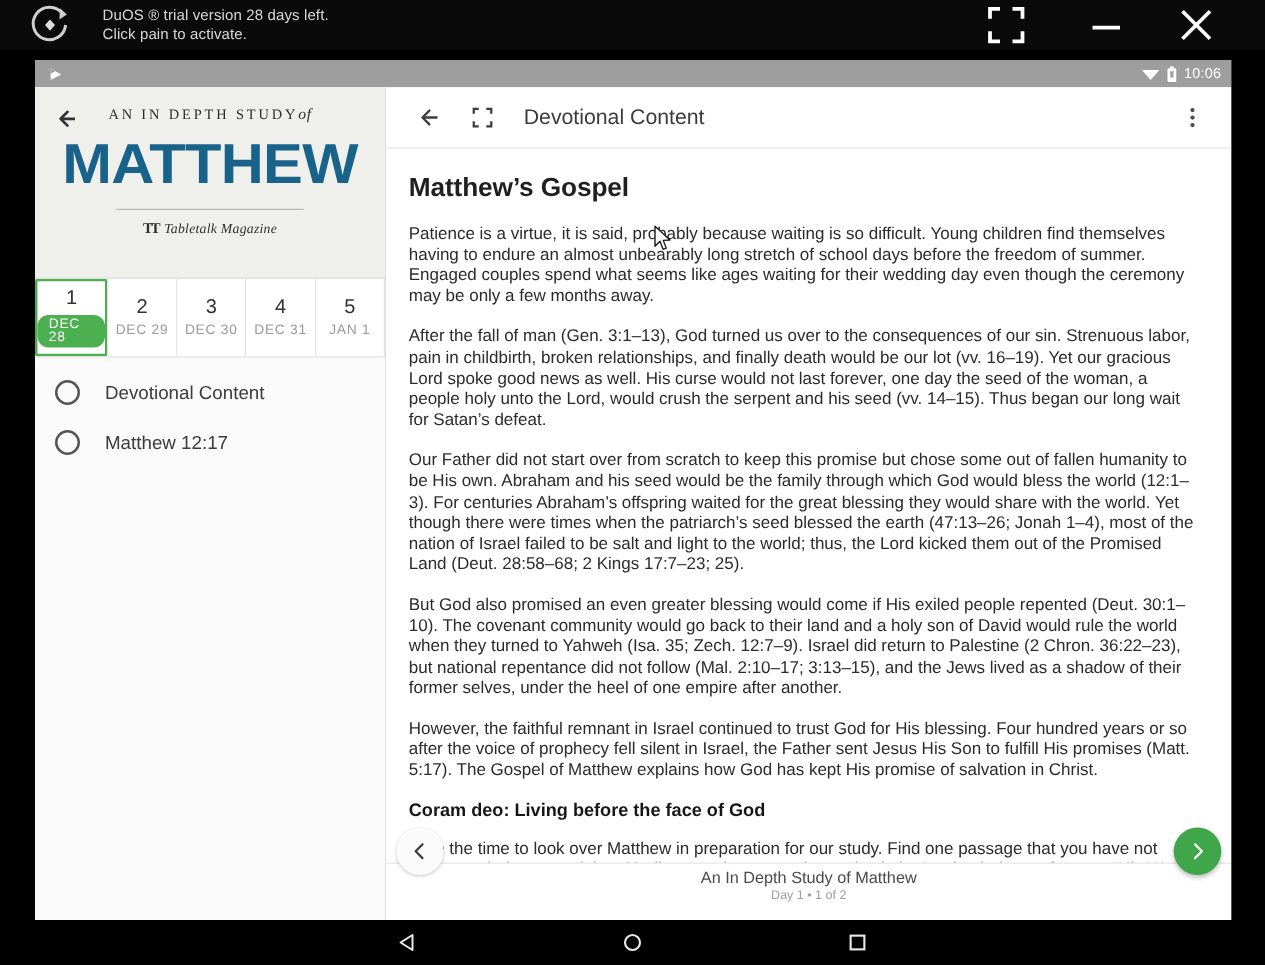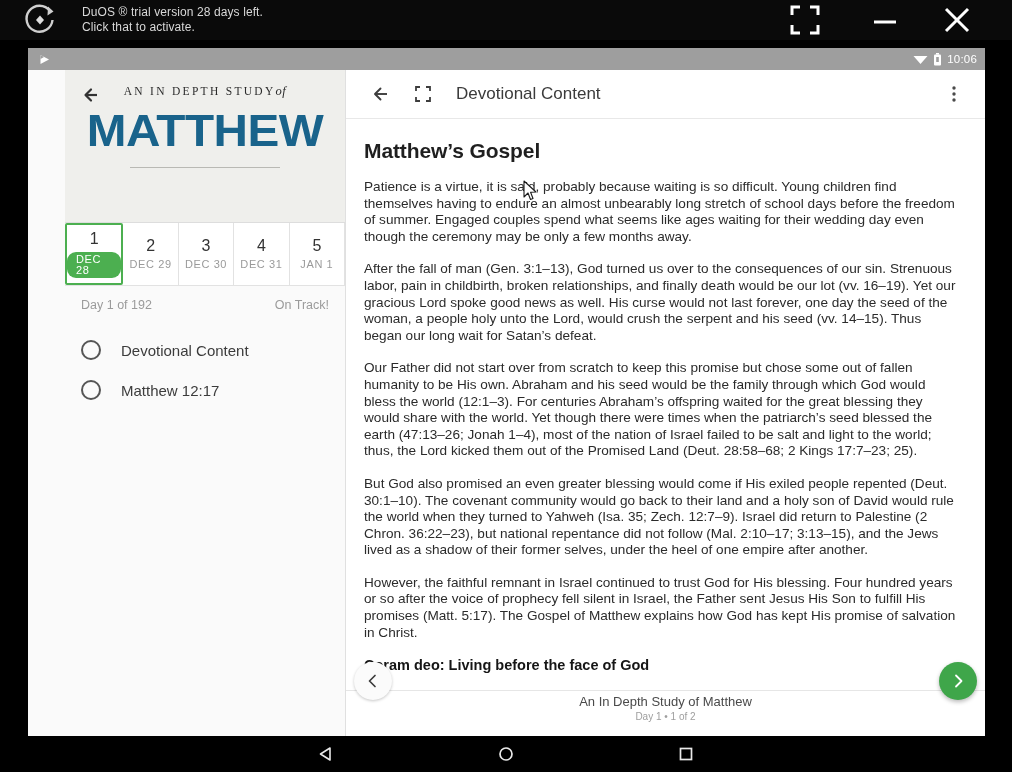--- a/index.html
+++ b/index.html
@@ -88,21 +88,20 @@
   }
 
   
   .left-pane {
     width: 280px;
     flex: 0 0 280px;
     background: #fafafa;
     border-right: 1px solid #e0e0e0;
     position: relative;
     overflow: hidden;
-    padding-left: 37px;
   }
   .cover {
     position: relative;
     height: 152px;
     background: #efefec;
     border-bottom: 1px solid #ddd;
     overflow: hidden;
   }
   .cover-back {
     position: absolute;
@@ -367,21 +366,21 @@
   <div class="emu-titlebar">
     <div class="emu-logo">
       <svg width="44" height="44" viewBox="0 0 44 44">
         <path d="M32 13 A13 13 0 1 0 34.5 22" fill="none" stroke="#cfcfcf" stroke-width="2.4"></path>
         <path d="M30 8.5 L35.5 13.5 L29.5 17.5 Z" fill="#cfcfcf"></path>
         <path d="M22 17.5 L26 22 L22 26.5 L18 22 Z" fill="#dedede"></path>
       </svg>
     </div>
     <div class="emu-trial">
       <div>DuOS ® trial version 28 days left.</div>
-      <div>Click that to activate.</div>
+      <div>Click pain to activate.</div>
     </div>
     <div class="emu-spacer"></div>
     <div class="emu-btn max">
       <svg width="34" height="34" viewBox="0 0 34 34">
         <path d="M4 12 L4 4 L12 4" fill="none" stroke="#ffffff" stroke-width="3"></path>
         <path d="M22 4 L30 4 L30 12" fill="none" stroke="#ffffff" stroke-width="3"></path>
         <path d="M30 22 L30 30 L22 30" fill="none" stroke="#ffffff" stroke-width="3"></path>
         <path d="M12 30 L4 30 L4 22" fill="none" stroke="#ffffff" stroke-width="3"></path>
       </svg>
     </div>
@@ -430,20 +429,23 @@
               <path d="M16 11 L5 11" stroke="#333" stroke-width="2.2" fill="none"></path>
               <path d="M10 5.5 L4.5 11 L10 16.5" stroke="#333" stroke-width="2.2" fill="none" stroke-linejoin="round" stroke-linecap="round"></path>
             </svg>
           </div>
           <div class="cover-inner">
             <div class="cover-kicker">
               <span>AN IN DEPTH STUDY</span><i>of</i>
             </div>
             <div class="cover-title">MATTHEW</div>
             <div class="cover-rule"></div>
+            <div class="cover-pub">
+              <span class="tt-mark">TT</span><span>Tabletalk Magazine</span>
+            </div>
           </div>
         </div>
 
         <div class="day-tabs">
           <div class="day-tab active">
             <div class="day-num">1</div>
             <div class="day-date">DEC 28</div>
           </div>
           <div class="day-tab">
             <div class="day-num">2</div>
@@ -456,24 +458,20 @@
           <div class="day-tab">
             <div class="day-num">4</div>
             <div class="day-date">DEC 31</div>
           </div>
           <div class="day-tab">
             <div class="day-num">5</div>
             <div class="day-date">JAN 1</div>
           </div>
         </div>
 
-        <div class="progress-row">
-          <span>Day 1 of 192</span>
-          <span>On Track!</span>
-        </div>
 
         <div class="task-list">
           <div class="task-item">
             <div class="task-circle"></div>
             <div class="task-label">Devotional Content</div>
           </div>
           <div class="task-item">
             <div class="task-circle"></div>
             <div class="task-label">Matthew 12:17</div>
           </div>

